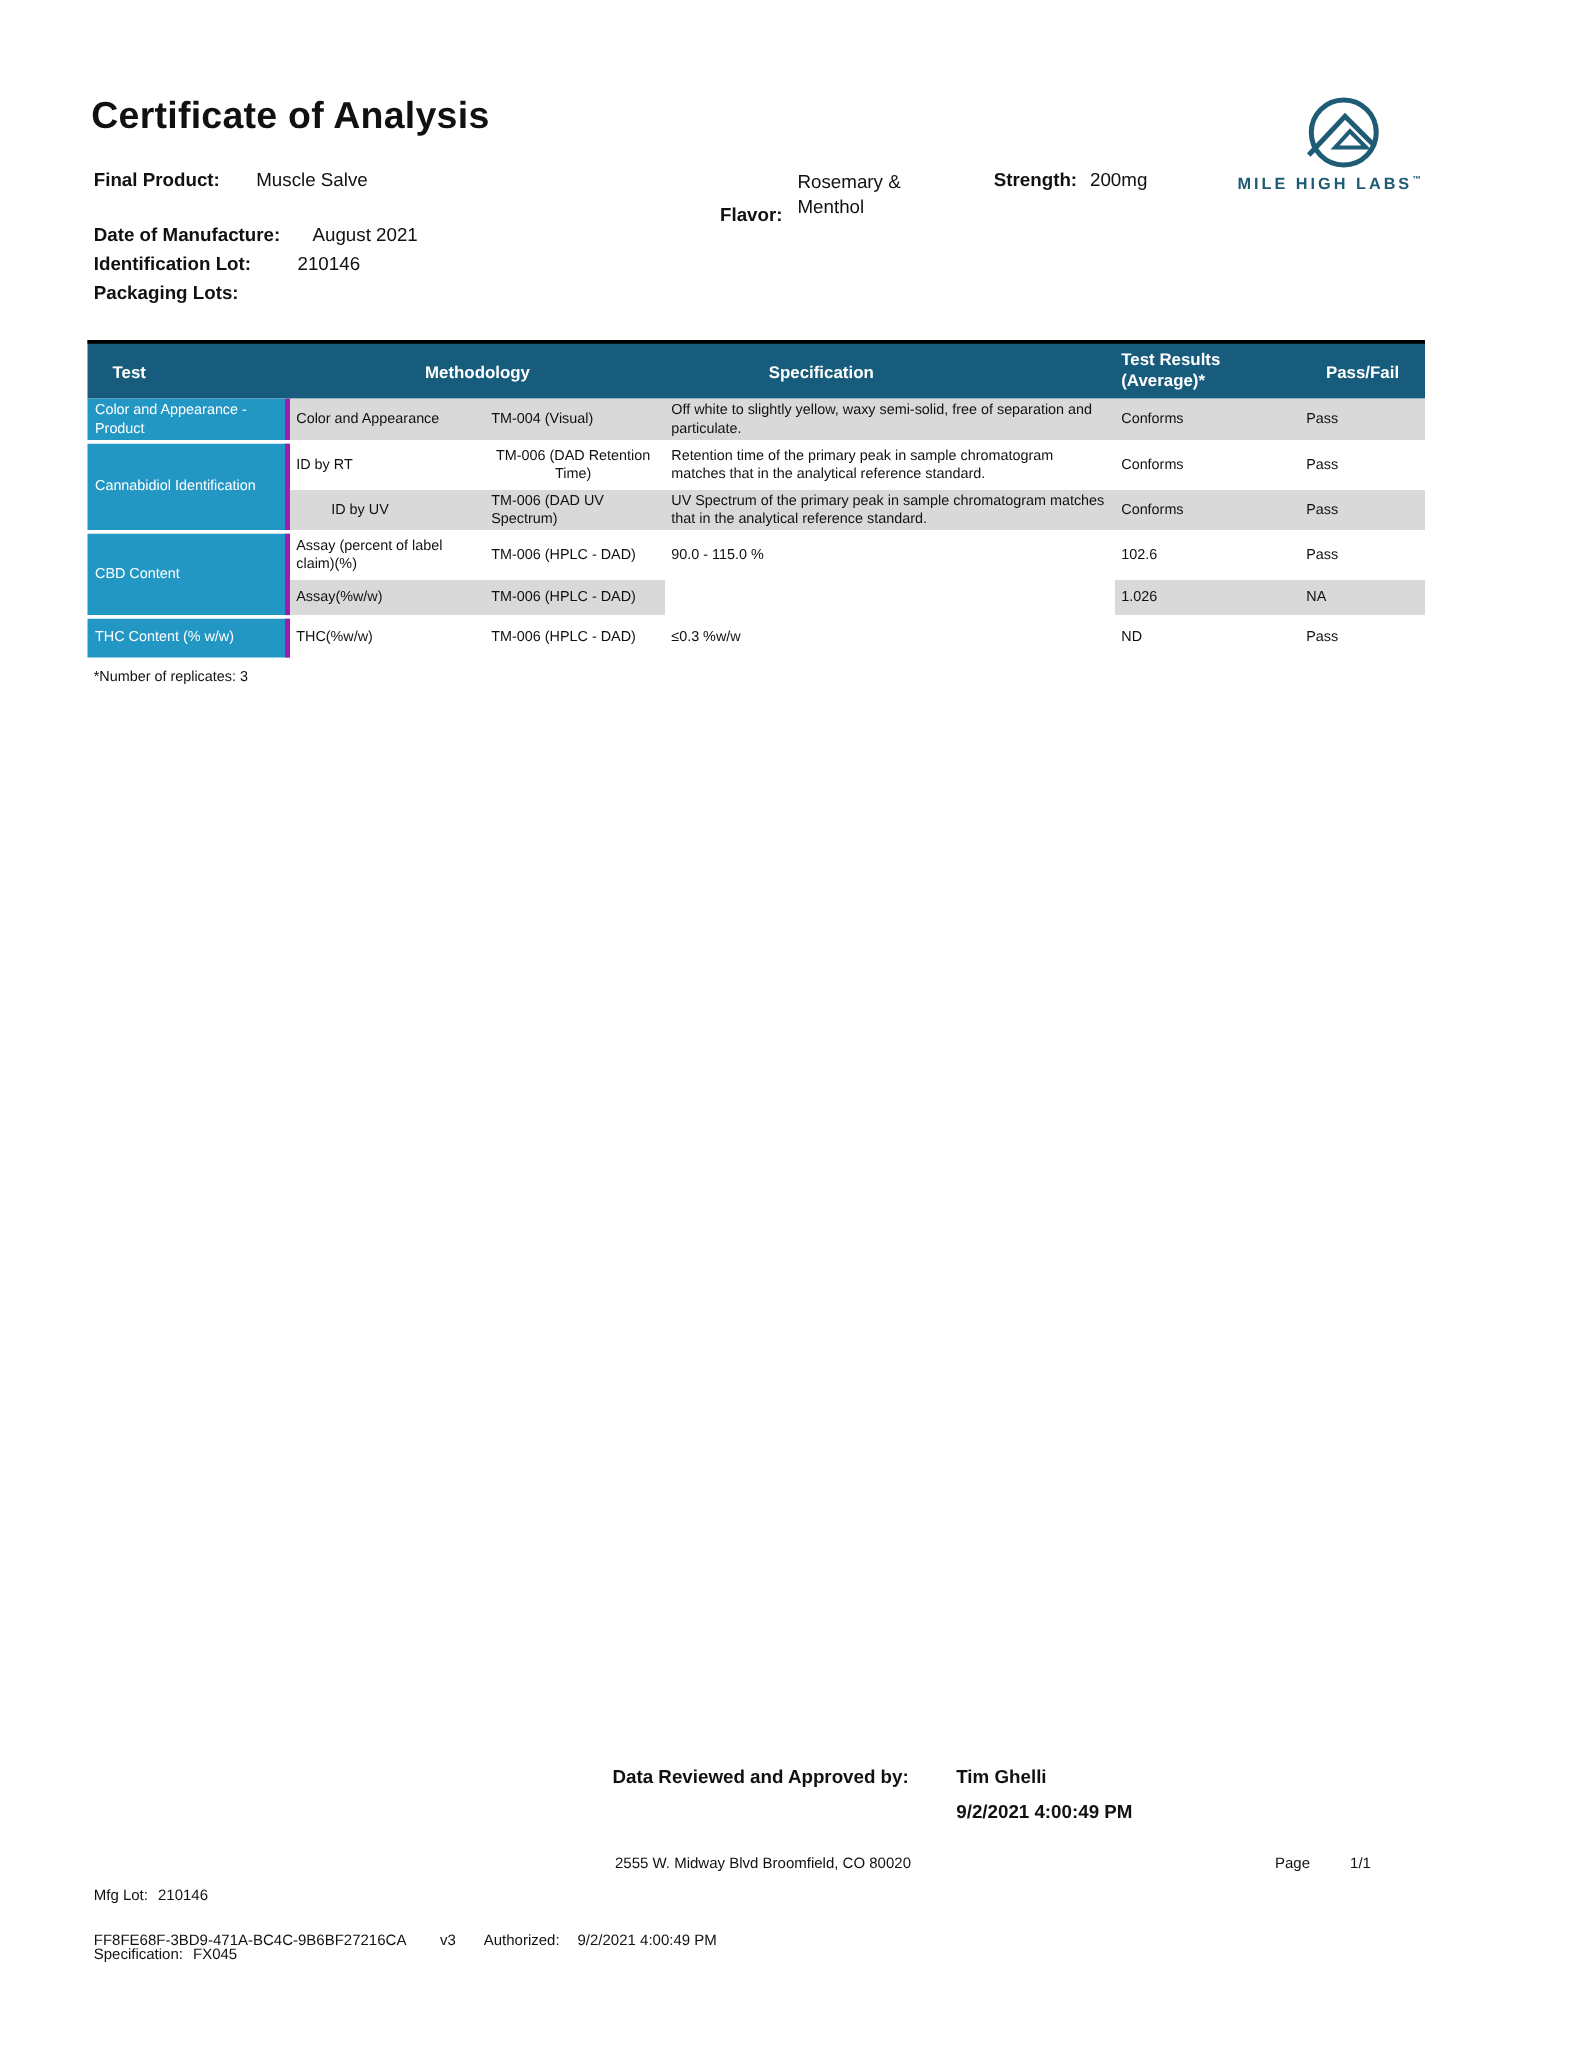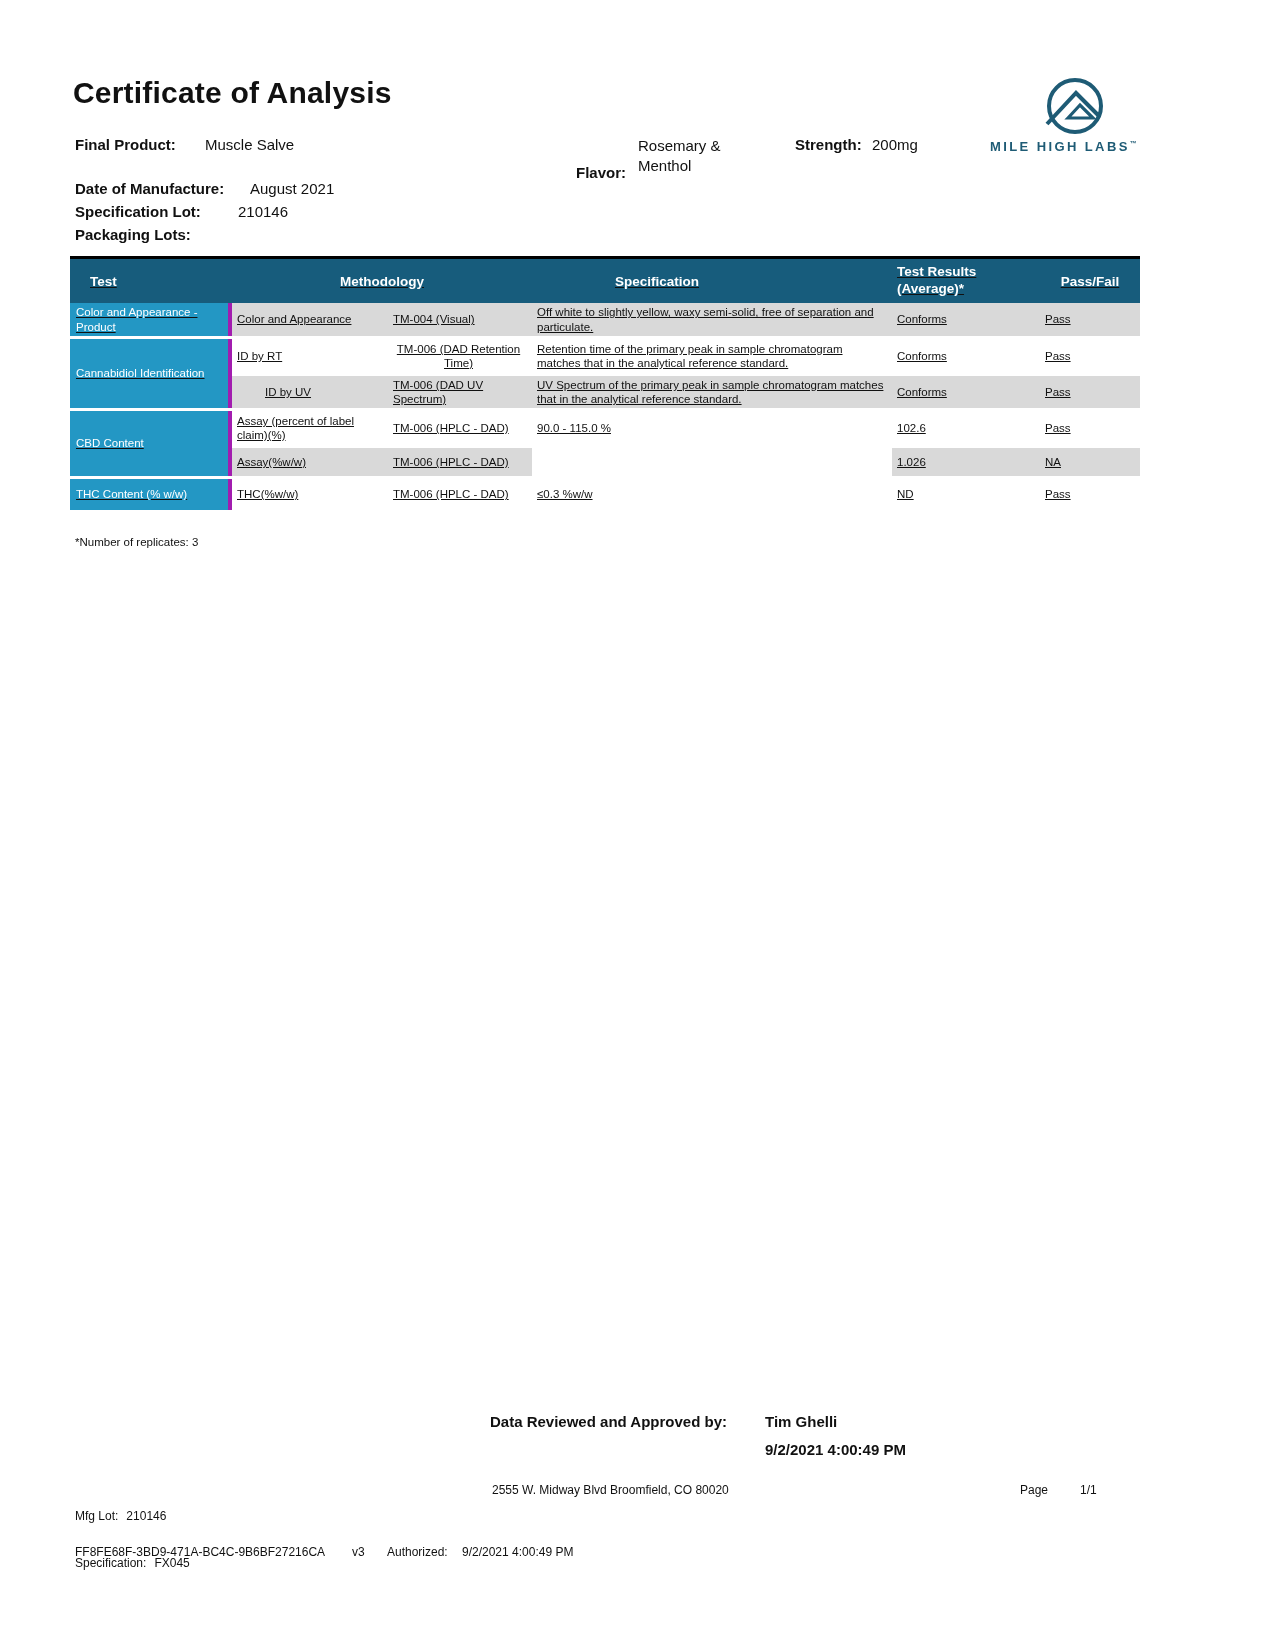--- a/index.html
+++ b/index.html
@@ -59,37 +59,37 @@
 
   <div class="abs fld lbl" style="left:576px; top:136px;margin-top:28px;">Flavor:</div>
   <div class="abs fld flavor-val" style="left:638px; top:136px;">Rosemary &amp; Menthol</div>
 
   <div class="abs fld lbl" style="left:795px; top:136px;">Strength:</div>
   <div class="abs fld" style="left:872px; top:136px;">200mg</div>
 
   <div class="abs fld lbl" style="left:75px; top:180px;">Date of Manufacture:</div>
   <div class="abs fld" style="left:250px; top:180px;">August 2021</div>
 
-  <div class="abs fld lbl" style="left:75px; top:203px;">Specification Lot:</div>
+  <div class="abs fld lbl" style="left:75px; top:203px;">Identification Lot:</div>
   <div class="abs fld" style="left:238px; top:203px;">210146</div>
 
   <div class="abs fld lbl" style="left:75px; top:226px;">Packaging Lots:</div>
 
   <div class="abs" style="left:1046px; top:77px; width:58px; height:58px;">
     <svg width="58" height="58" viewBox="0 0 58 58" style="overflow:visible;">
       <circle cx="29" cy="29" r="26" fill="none" stroke="var(--brand-teal)" stroke-width="4"></circle>
       <path d="M 1 47 L 30 16 L 53 39" fill="none" stroke="var(--brand-teal)" stroke-width="4"></path>
       <path d="M 22 41 L 34 28 L 47 41 Z" fill="none" stroke="var(--brand-teal)" stroke-width="3.2"></path>
     </svg>
   </div>
   <div class="abs brand" style="left:990px; top:139px;">
     <span>MILE HIGH LABS</span><sup>™</sup>
   </div>
 
-  <div class="abs coa-table" style="left:70px; top:256px;text-decoration:underline;">
+  <div class="abs coa-table" style="left:70px; top:272px;">
     <div class="thead">
       <div class="th th-test">Test</div>
       <div class="th th-method">Methodology</div>
       <div class="th th-spec">Specification</div>
       <div class="th th-results">
         <div>Test Results</div>
         <div>(Average)*</div>
       </div>
       <div class="th th-pf">Pass/Fail</div>
     </div>

